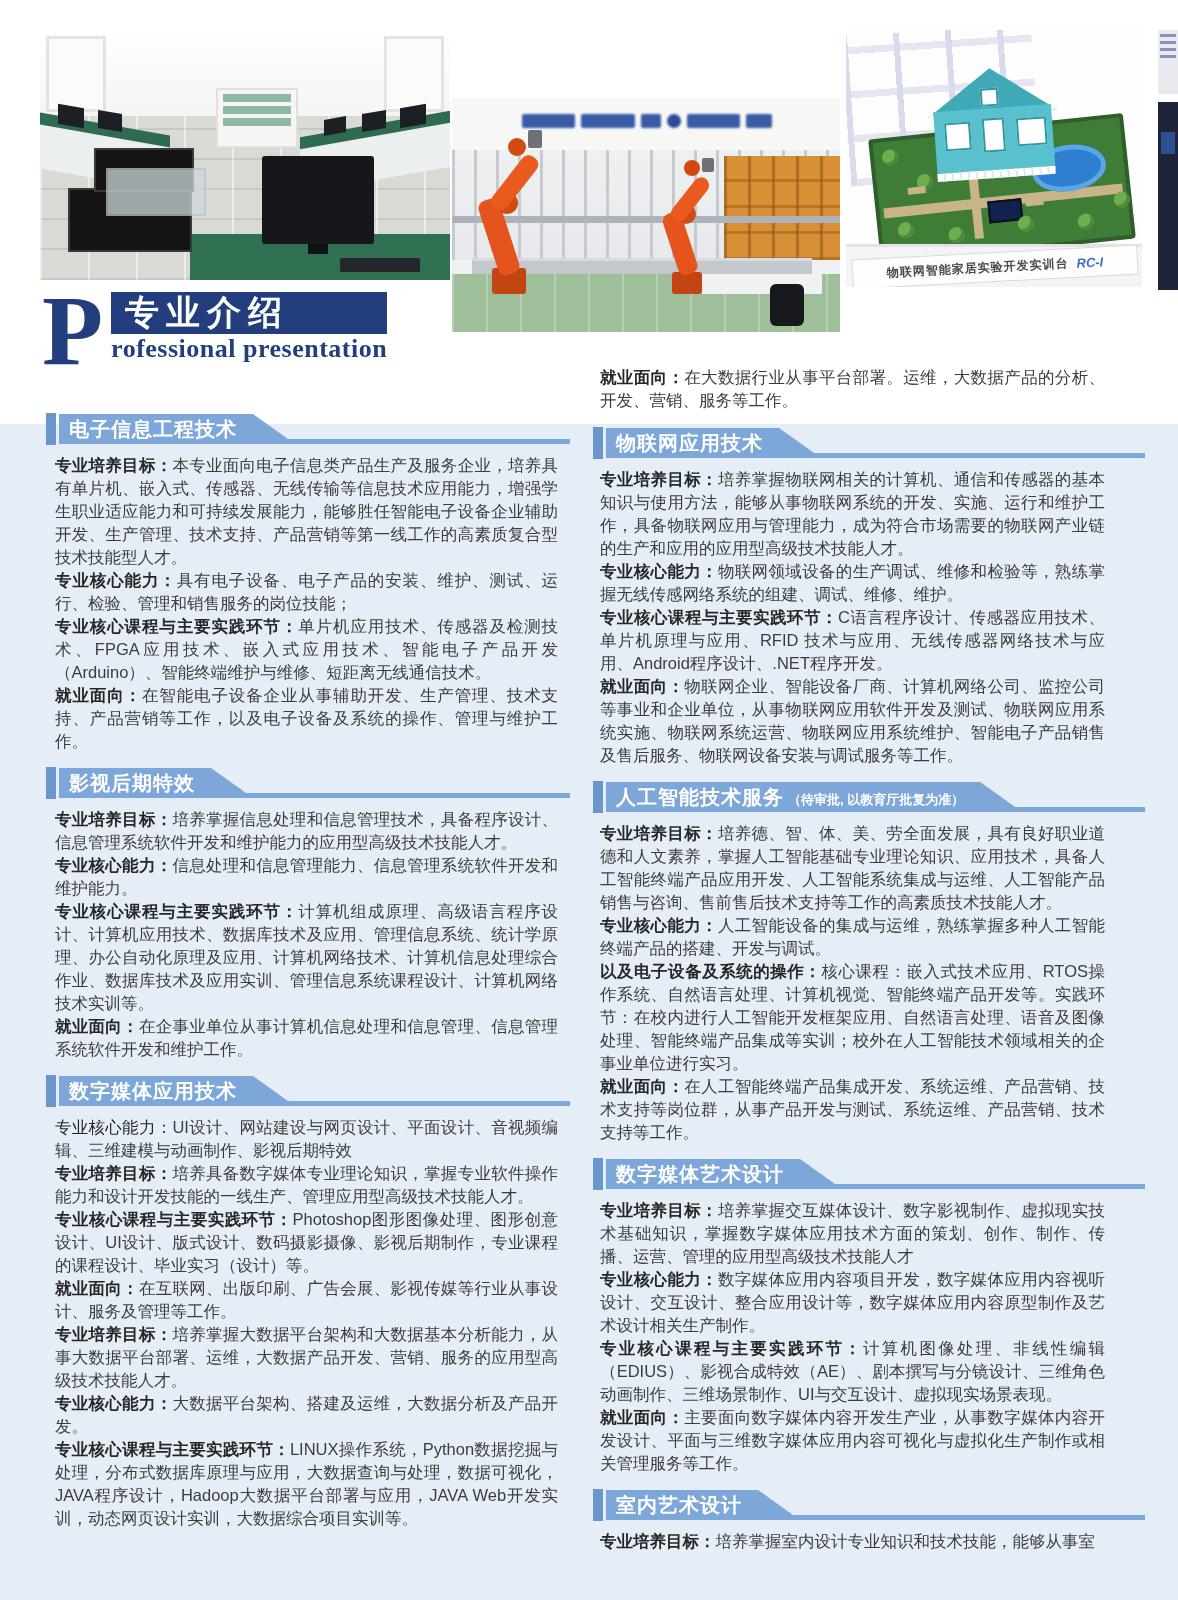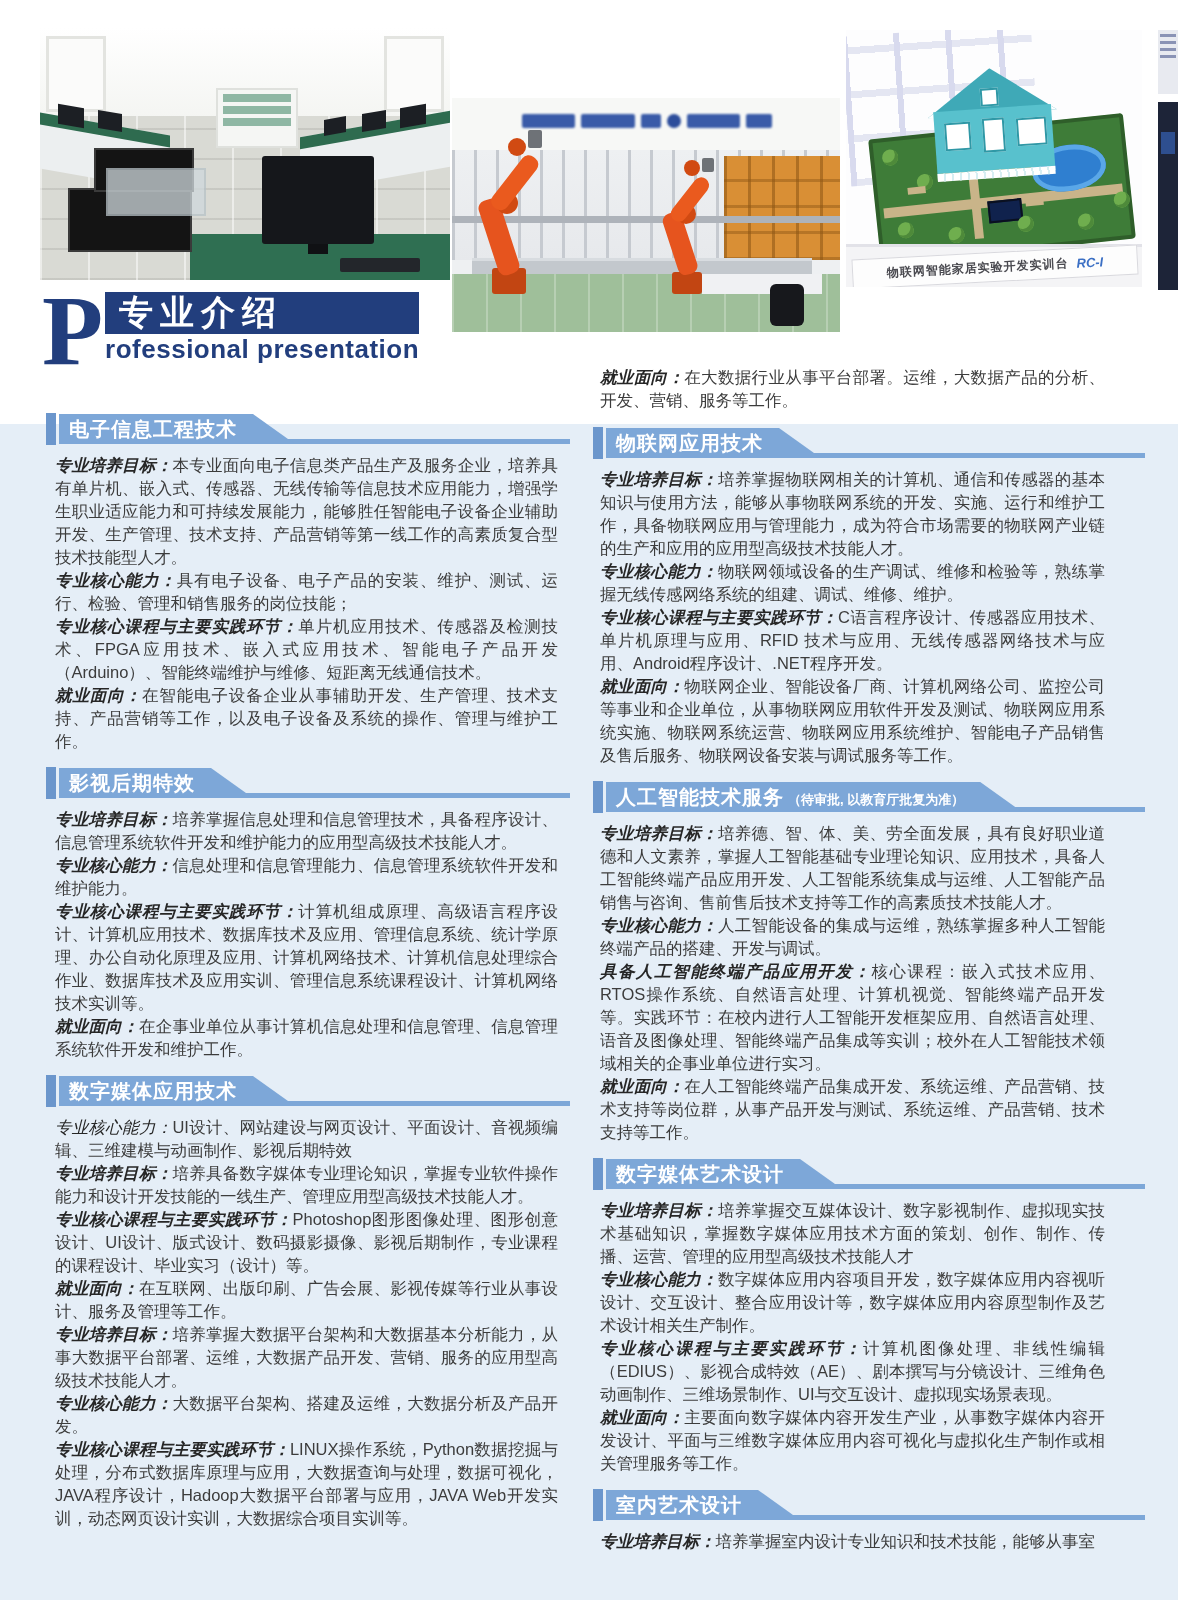--- a/index.html
+++ b/index.html
@@ -82,45 +82,45 @@
     background-image:repeating-linear-gradient(90deg,transparent 0 6px,#d6eef2 6px 8px);}
   .p3-base{position:absolute;left:0;top:214px;width:296px;height:43px;background:#f4f4f6;border-top:3px solid #e2e2e8;}
   .p3-label{position:absolute;left:6px;top:222px;width:284px;height:28px;background:#fdfdfd;border:1px solid #d9d9de;
     transform:rotate(-3deg);display:flex;align-items:center;justify-content:center;gap:8px;}
   .p3-label .t{font-size:12px;font-weight:bold;color:#4a4a50;letter-spacing:1px;white-space:nowrap;}
   .p3-label .c{font-size:13px;font-weight:bold;font-style:italic;color:#3b6fc4;white-space:nowrap;}
 
   
   .title-block{position:absolute;left:42px;top:292px;display:flex;align-items:flex-start;}
   .big-p{font-family:"Liberation Serif","DejaVu Serif",serif;font-weight:bold;font-size:100px;line-height:78px;color:#223e7d;}
-  .title-col{margin-left:2px;}
+  .title-col{margin-left:8px;}
   .title-cn-box{background:#223e7d;color:#ffffff;height:42px;display:flex;align-items:center;
     padding:0 30px 0 14px;font-size:34px;font-weight:bold;letter-spacing:7px;}
-  .title-en{font-family:Liberation Sans, sans-serif;font-weight:bold;color:#223e7d;
+  .title-en{font-family:Liberation Serif, serif;font-weight:bold;color:#223e7d;
     font-size:26px;margin-top:0px;letter-spacing:0.5px;white-space:nowrap;}
 
   
   .col{position:absolute;}
   .col-left{left:46px;top:414px;width:524px;}
   .col-right{left:593px;top:366px;width:552px;}
 
   .sec-header{position:relative;height:30px;margin:15px 0 10px 0;}
   .col-left .sec-header:first-child{margin-top:0;}
   .sec-bar{position:absolute;left:0;top:-1px;width:10px;height:32px;background:#6b96cc;}
   .sec-underline{position:absolute;left:13px;right:0;top:25px;height:5px;background:#7da7d8;}
   .sec-banner{position:absolute;left:13px;top:0;height:30px;display:inline-flex;align-items:baseline;
     background:#7da7d8;padding:0 58px 0 10px;
     clip-path:polygon(0 0,calc(100% - 42px) 0,100% 100%,0 100%);}
   .sec-title{color:#ffffff;font-weight:bold;font-size:20px;line-height:30px;letter-spacing:1px;white-space:nowrap;}
   .sec-note{color:#ffffff;font-size:13px;font-weight:bold;line-height:30px;margin-left:4px;white-space:nowrap;}
 
   .para{margin:0;font-size:16.5px;line-height:23px;color:#3c3c3c;text-align:justify;}
   .col-left .para{padding:0 12px 0 9px;}
   .col-right .para{padding:0 40px 0 7px;}
-  .plabel{color:#262626;font-style:italic;}
+  .plabel{color:#262626;}
   .plabel.bold{font-weight:bold;}
   .intro{margin-bottom:16px;}
 </style>
 </head>
 <body>
 
 <div class="page">
   <div class="bg-blue"></div>
 
   <div class="photo photo1">
@@ -297,21 +297,21 @@
       <div class="sec-header">
         <div class="sec-bar"></div>
         <div class="sec-underline"></div>
         <div class="sec-banner">
           <span class="sec-title">人工智能技术服务</span>
           <span class="sec-note">（待审批, 以教育厅批复为准）</span>
         </div>
       </div>
       <p class="para"><span class="plabel bold">专业培养目标：</span><span>培养德、智、体、美、劳全面发展，具有良好职业道德和人文素养，掌握人工智能基础专业理论知识、应用技术，具备人工智能终端产品应用开发、人工智能系统集成与运维、人工智能产品销售与咨询、售前售后技术支持等工作的高素质技术技能人才。</span></p>
       <p class="para"><span class="plabel bold">专业核心能力：</span><span>人工智能设备的集成与运维，熟练掌握多种人工智能终端产品的搭建、开发与调试。</span></p>
-      <p class="para"><span class="plabel bold">具备人工智能终端产品应用开发：</span><span>核心课程：嵌入式技术应用、RTOS操作系统、自然语言处理、计算机视觉、智能终端产品开发等。实践环节：在校内进行人工智能开发框架应用、自然语言处理、语音及图像处理、智能终端产品集成等实训；校外在人工智能技术领域相关的企事业单位进行实习。</span></p>
+      <p class="para"><span class="plabel bold">以及电子设备及系统的操作：</span><span>核心课程：嵌入式技术应用、RTOS操作系统、自然语言处理、计算机视觉、智能终端产品开发等。实践环节：在校内进行人工智能开发框架应用、自然语言处理、语音及图像处理、智能终端产品集成等实训；校外在人工智能技术领域相关的企事业单位进行实习。</span></p>
       <p class="para"><span class="plabel bold">就业面向：</span><span>在人工智能终端产品集成开发、系统运维、产品营销、技术支持等岗位群，从事产品开发与测试、系统运维、产品营销、技术支持等工作。</span></p>
       <div class="sec-header">
         <div class="sec-bar"></div>
         <div class="sec-underline"></div>
         <div class="sec-banner">
           <span class="sec-title">数字媒体艺术设计</span>
         </div>
       </div>
       <p class="para"><span class="plabel bold">专业培养目标：</span><span>培养掌握交互媒体设计、数字影视制作、虚拟现实技术基础知识，掌握数字媒体应用技术方面的策划、创作、制作、传播、运营、管理的应用型高级技术技能人才</span></p>
       <p class="para"><span class="plabel bold">专业核心能力：</span><span>数字媒体应用内容项目开发，数字媒体应用内容视听设计、交互设计、整合应用设计等，数字媒体应用内容原型制作及艺术设计相关生产制作。</span></p>

